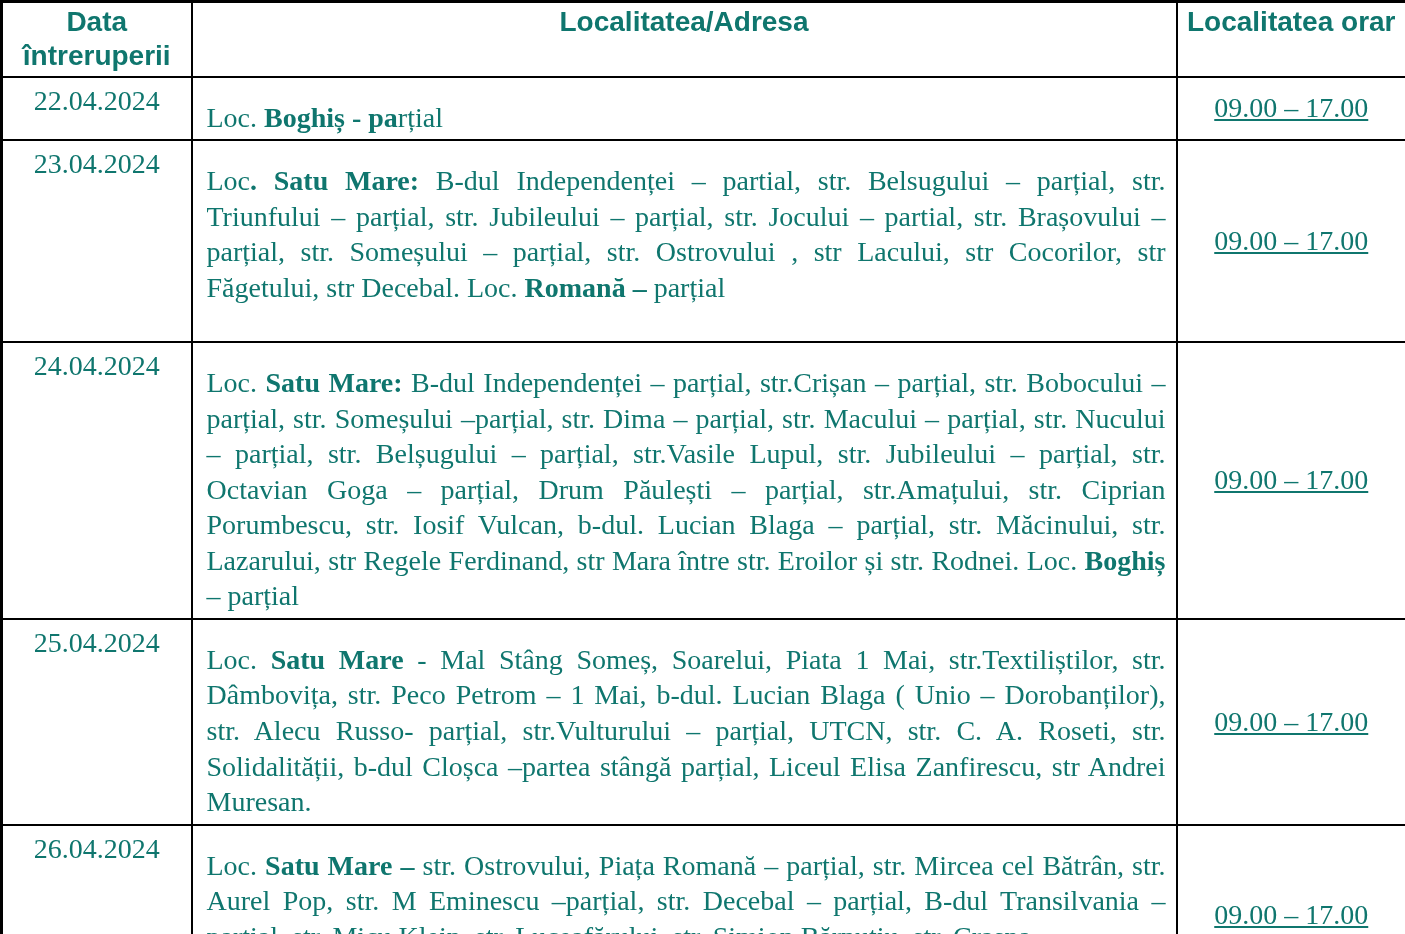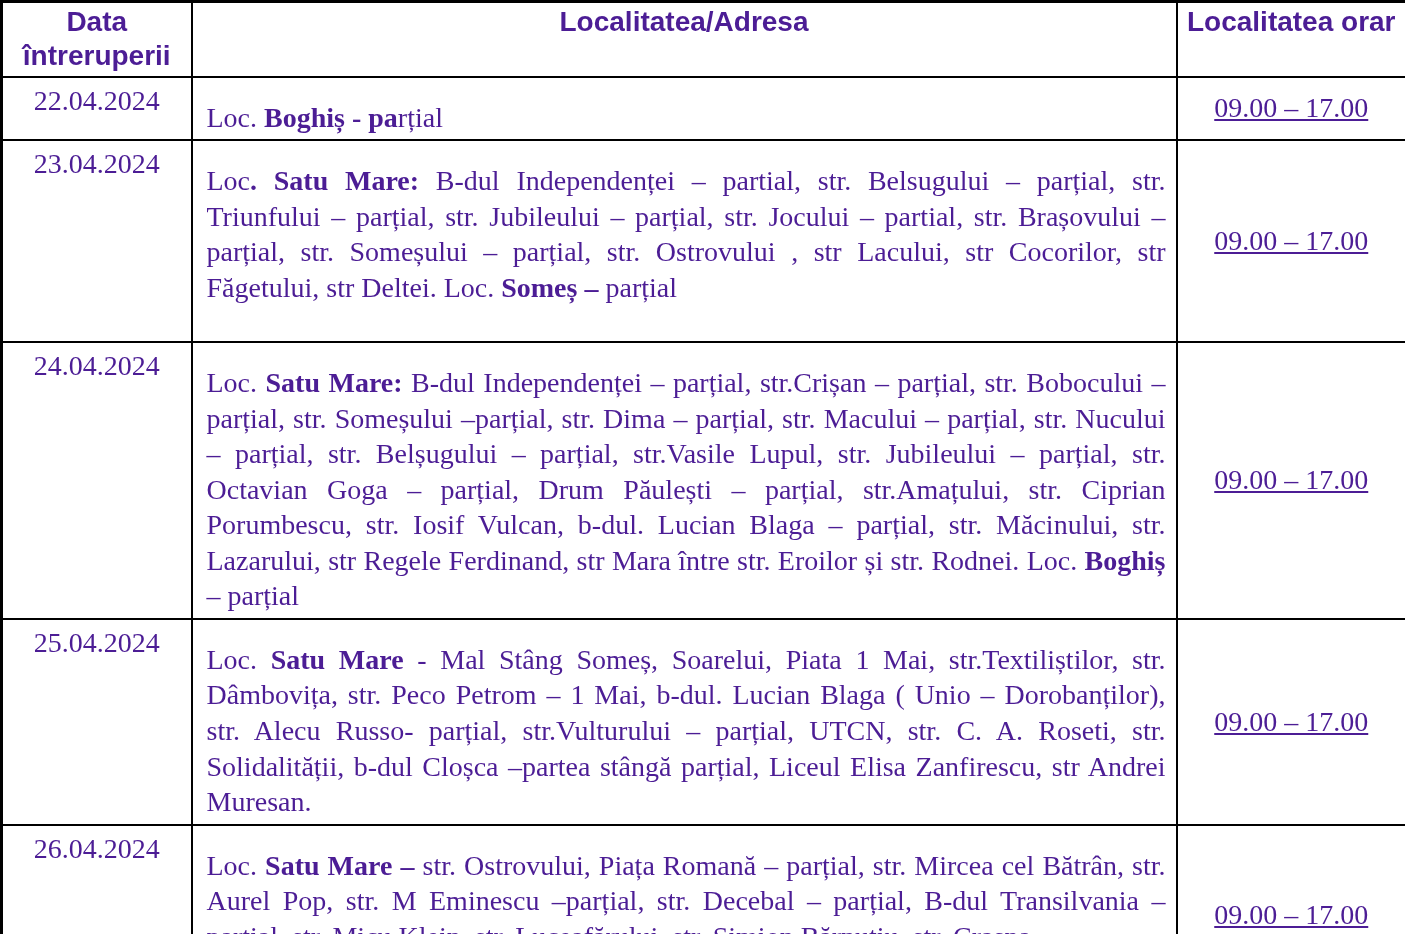--- a/index.html
+++ b/index.html
@@ -15,21 +15,21 @@
   }
   table.schedule {
     width: 1405px;
     border-collapse: collapse;
     table-layout: fixed;
     border: 3px solid #000000;
   }
   table.schedule th,
   table.schedule td {
     border: 2px solid #000000;
-    color: #4c1d95;
+    color: #0f766e;
     overflow: hidden;
   }
   
   col.c-date     { width: 190px; }
   col.c-address  { width: 985px; }
   col.c-interval { width: 230px; }
 
   
   thead tr { height: 75px; }
   th {
@@ -91,21 +91,21 @@
     </tr>
   </thead>
   <tbody>
     <tr>
       <td class="date-cell">22.04.2024</td>
       <td class="addr-cell"><span>Loc. </span><b>Boghiș - pa</b><span>rțial</span></td>
       <td class="time-cell">09.00 – 17.00</td>
     </tr>
     <tr>
       <td class="date-cell">23.04.2024</td>
-      <td class="addr-cell"><span>Loc</span><b>. Satu Mare:</b><span> B-dul Independenței – partial, str. Belsugului – parțial, str. Triunfului – parțial, str. Jubileului – parțial, str. Jocului – partial,  str. Brașovului – parțial, str. Someșului – parțial, str. Ostrovului , str Lacului, str Cocorilor, str Făgetului, str Deltei. Loc. </span><b>Someș –</b><span> parțial</span></td>
+      <td class="addr-cell"><span>Loc</span><b>. Satu Mare:</b><span> B-dul Independenței – partial, str. Belsugului – parțial, str. Triunfului – parțial, str. Jubileului – parțial, str. Jocului – partial,  str. Brașovului – parțial, str. Someșului – parțial, str. Ostrovului , str Lacului, str Cocorilor, str Făgetului, str Decebal. Loc. </span><b>Romană –</b><span> parțial</span></td>
       <td class="time-cell">09.00 – 17.00</td>
     </tr>
     <tr>
       <td class="date-cell">24.04.2024</td>
       <td class="addr-cell"><span>Loc. </span><b>Satu Mare:</b><span> B-dul Independenței – parțial, str.Crișan – parțial, str. Bobocului – parțial, str. Someșului –parțial, str. Dima – parțial, str. Macului – parțial, str. Nucului – parțial, str. Belșugului – parțial, str.Vasile Lupul, str. Jubileului – parțial, str. Octavian Goga – parțial, Drum Păulești – parțial, str.Amațului, str. Ciprian Porumbescu, str. Iosif Vulcan, b-dul. Lucian Blaga – parțial, str. Măcinului, str. Lazarului, str Regele Ferdinand, str Mara între str. Eroilor și str. Rodnei. Loc. </span><b>Boghiș</b><span> – parțial</span></td>
       <td class="time-cell">09.00 – 17.00</td>
     </tr>
     <tr>
       <td class="date-cell">25.04.2024</td>
       <td class="addr-cell"><span>Loc. </span><b>Satu Mare</b><span> - Mal Stâng Someș, Soarelui, Piata 1 Mai, str.Textiliștilor, str. Dâmbovița, str. Peco Petrom – 1 Mai, b-dul. Lucian Blaga ( Unio – Dorobanților), str. Alecu Russo- parțial, str.Vulturului – parțial, UTCN, str. C. A. Roseti, str. Solidalității, b-dul Cloșca –partea stângă parțial, Liceul Elisa Zanfirescu, str Andrei Muresan.</span></td>

